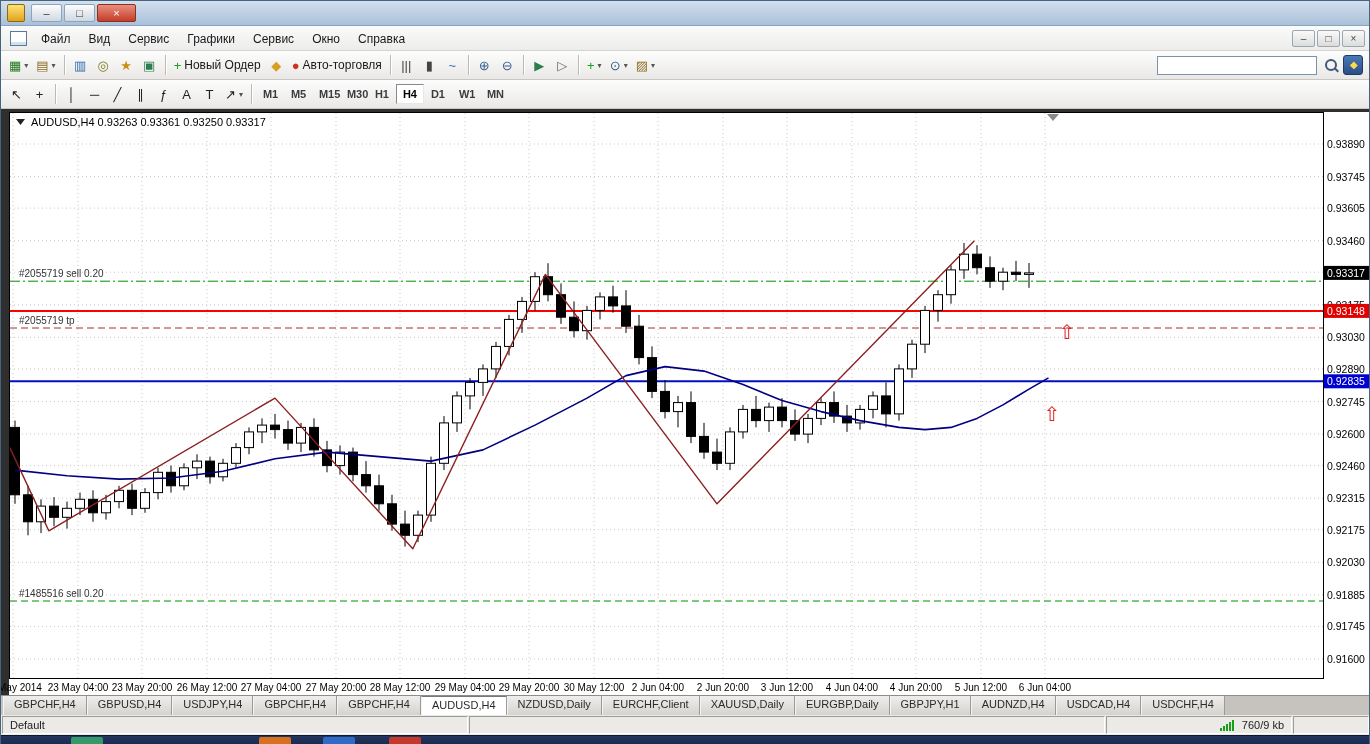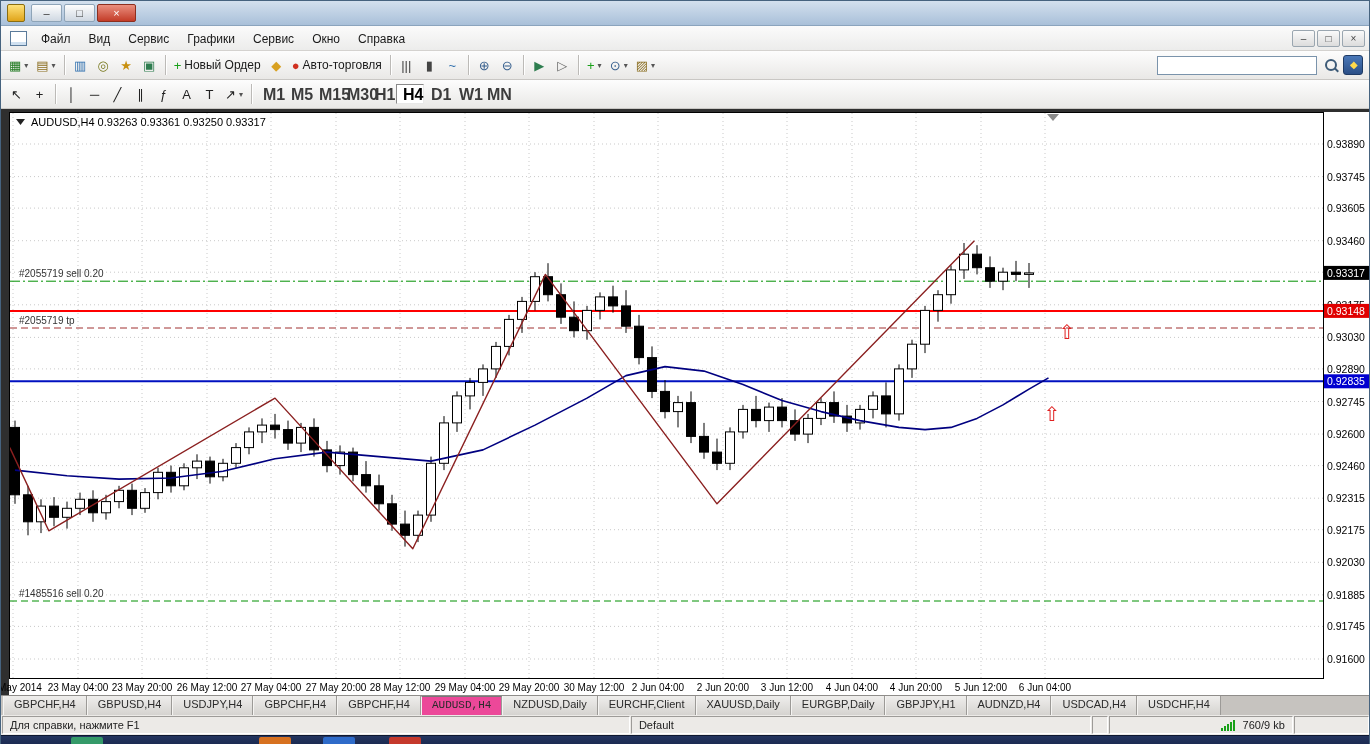--- a/index.html
+++ b/index.html
@@ -25,38 +25,38 @@
 
   
   .toolbar{height:28px;display:flex;align-items:center;background:linear-gradient(#fdfdfd,#e9e8e6);border-bottom:1px solid #c9c7c4;padding:0 4px;position:relative;}
   #tb1-items,#tb2-items,#tf-items{display:flex;align-items:center;}
   .tb-btn{height:22px;min-width:23px;display:flex;align-items:center;justify-content:center;gap:3px;
           border:1px solid transparent;background:transparent;font-family:"Liberation Sans",sans-serif;font-size:12px;padding:0 3px;}
   .tb-btn .glyph{font-size:13px;line-height:1;}
   .tb-btn .tb-label{font-size:12px;color:#1a1a1a;}
   .tb-btn .caret{font-size:8px;color:#555;}
   .tb-sep{width:1px;height:20px;background:#bcbab7;box-shadow:1px 0 0 #ffffff;margin:0 4px;}
-  .tf-btn{width:28px;height:20px;font-family:"Liberation Sans",sans-serif;font-size:16px;font-weight:bold;color:#3c3c3c;
+  .tf-btn{width:28px;height:20px;font-family:"Liberation Sans",sans-serif;font-size:11px;font-weight:bold;color:#3c3c3c;
           background:transparent;border:1px solid transparent;}
   .tf-btn.active{background:#fff;border-color:#8a8a8a #e8e8e8 #e8e8e8 #8a8a8a;color:#000;}
   .searchbox{position:absolute;right:6px;top:4px;display:flex;align-items:center;gap:3px;}
   .searchbox input{width:150px;height:17px;border:1px solid #7a93ab;font-size:11px;padding:0 4px;font-family:"Liberation Sans",sans-serif;}
   .lens{width:20px;height:20px;border:1px solid transparent;background:transparent;position:relative;}
   .lens-shape{position:absolute;left:4px;top:3px;width:8px;height:8px;border:2px solid #3c5a77;border-radius:50%;}
   .lens-shape::after{content:"";position:absolute;left:7px;top:8px;width:5px;height:2px;background:#3c5a77;transform:rotate(45deg);}
   .community{width:20px;height:20px;background:linear-gradient(#4a78b8,#2a4e86);border:1px solid #1e3a64;border-radius:3px;color:#ffd94a;font-size:10px;line-height:1;}
 
   
   #chartwrap{height:586px;background:#2f2f2f;}
   #chart-svg text{font-family:"Liberation Sans",sans-serif;}
 
   
   #tabsbar{height:19px;background:#c6c3bf;border-top:1px solid #8f8d8a;display:flex;align-items:stretch;padding-left:2px;}
   .tab{padding:2px 10px 0 10px;font-size:11px;color:#2b2b2b;background:linear-gradient(#efeeec,#d5d3d0);border-right:1px solid #9c9a97;border-left:1px solid #f5f4f2;white-space:nowrap;}
-  .tab.active{background:#ec4899;border-top:1px solid #777;font-family:Liberation Mono, monospace;}
+  .tab.active{background:#ffffff;border-top:1px solid #777;}
 
   
   #statusbar{height:20px;background:#eceae7;display:flex;align-items:stretch;font-size:11px;color:#222;}
   .cell{display:flex;align-items:center;padding:0 7px;border:1px solid;border-color:#9d9b98 #fff #fff #9d9b98;margin:1px 0 1px 1px;white-space:nowrap;}
   .c1{width:620px;}
   .c2{width:450px;}
   .grow{flex:1;}
   .c4{width:170px;justify-content:flex-end;gap:8px;}
   .c5{width:60px;}
   .conn{display:inline-flex;align-items:flex-end;gap:1px;height:12px;}
@@ -493,21 +493,20 @@
       <div class="tab">EURCHF,Client</div>
       <div class="tab">XAUUSD,Daily</div>
       <div class="tab">EURGBP,Daily</div>
       <div class="tab">GBPJPY,H1</div>
       <div class="tab">AUDNZD,H4</div>
       <div class="tab">USDCAD,H4</div>
       <div class="tab">USDCHF,H4</div>
     </div>
 
   <div id="statusbar">
-    <div class="cell c1">Для справки, нажмите F1</div>
     <div class="cell c2">Default</div>
     <div class="cell grow"></div>
     <div class="cell c4">
       <span class="conn">
           <i style="height:3px"></i>
           <i style="height:5px"></i>
           <i style="height:7px"></i>
           <i style="height:9px"></i>
           <i style="height:11px"></i>
         </span>

